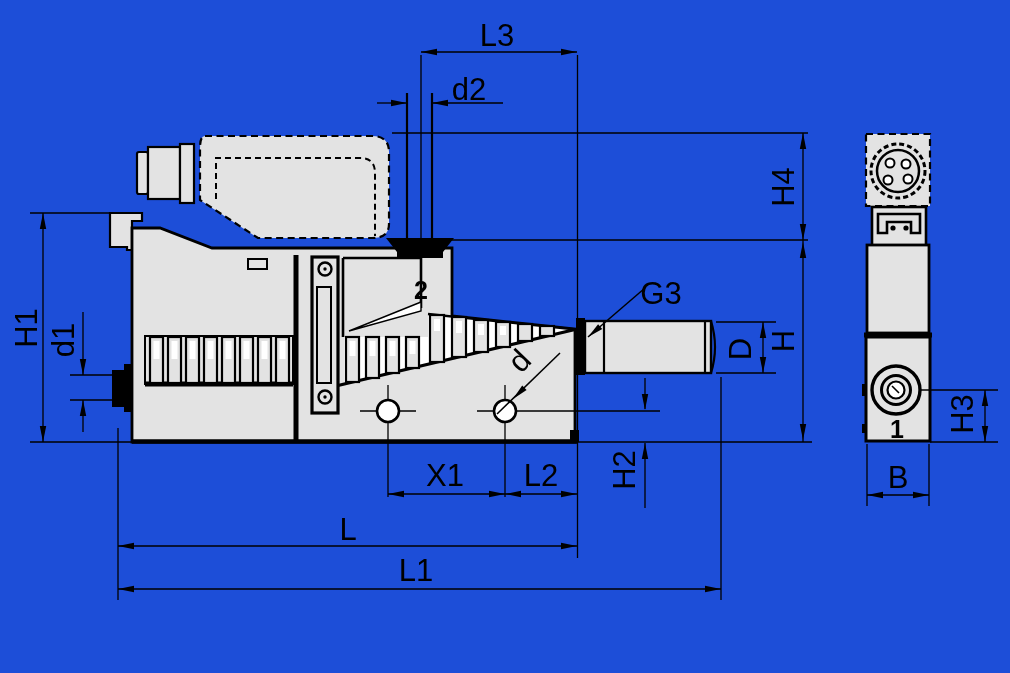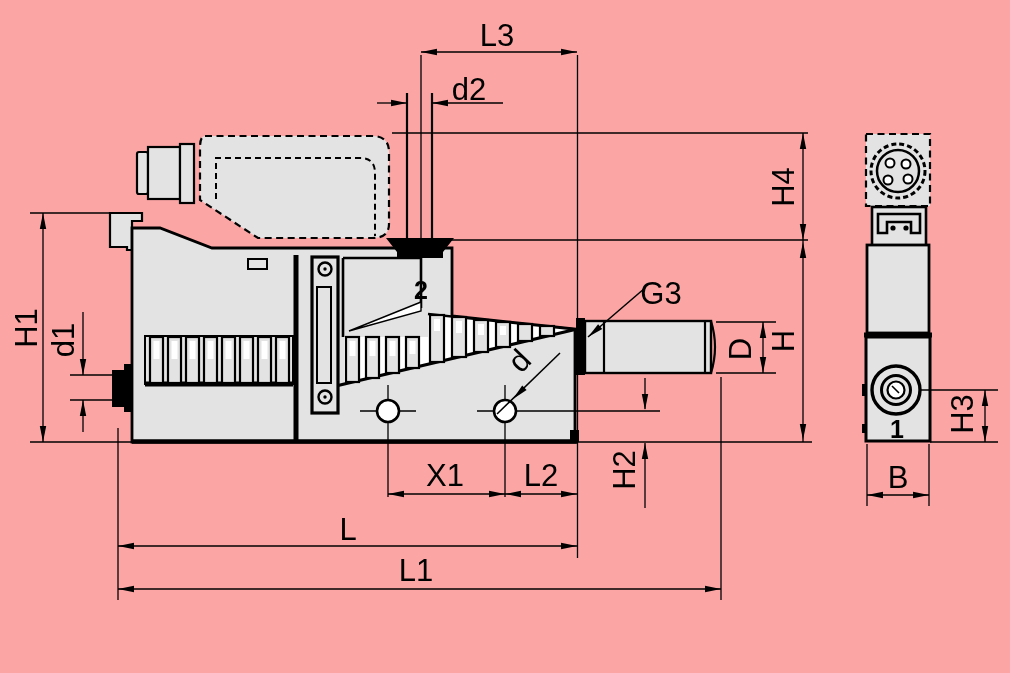--- a/index.html
+++ b/index.html
@@ -1,16 +1,16 @@
 <!DOCTYPE html>
 <html><head>
 <meta charset="utf-8">
 <style>
   html,body { margin:0; padding:0; background:#ffffff; }
-  .stage { position:relative; width:1010px; height:673px; background:#fca5a5; overflow:hidden;
+  .stage { position:relative; width:1010px; height:673px; background:#1d4ed8; overflow:hidden;
            font-family:"Liberation Sans", sans-serif; }
   svg { position:absolute; left:0; top:0; }
   text { font-family:"Liberation Sans", sans-serif; fill:#000000; }
   .dim-label { font-size:31px; }
   .port-label { font-size:25px; font-weight:bold; }
   .thin  { stroke:#000; stroke-width:1.3; fill:none; }
   .line2 { stroke:#000; stroke-width:2.2; fill:none; }
   .line25{ stroke:#000; stroke-width:2.6; fill:none; }
   .part  { fill:#e3e3e3; stroke:#000; stroke-width:2.6; }
   .part2 { fill:#e3e3e3; stroke:#000; stroke-width:2.2; }

